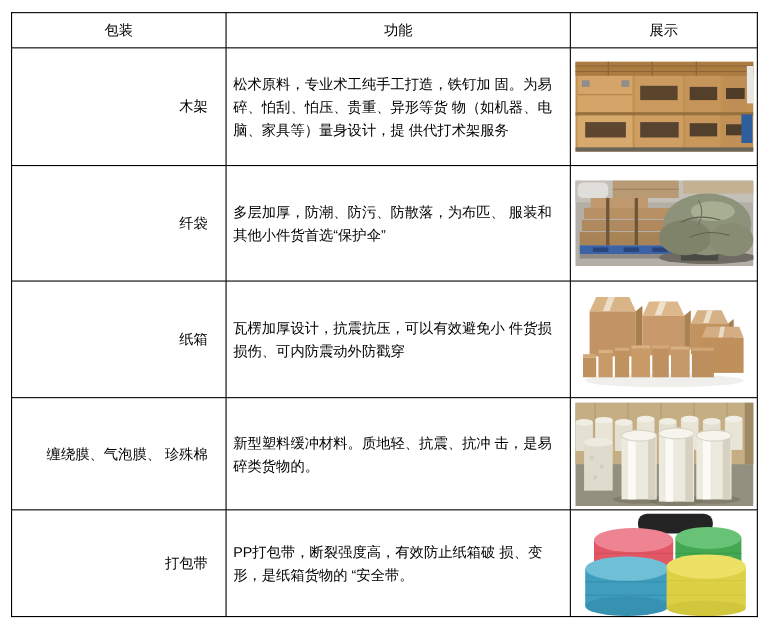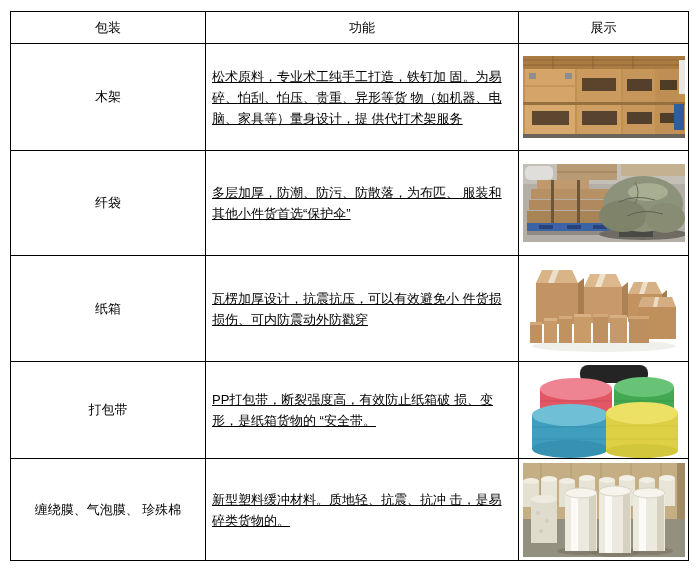--- a/index.html
+++ b/index.html
@@ -13,22 +13,22 @@
     position:absolute;left:10px;top:11px;width:678px;
     border-collapse:collapse;table-layout:fixed;
   }
   .pack-table th,.pack-table td{
     border:1px solid #000;
     font-size:13px;font-weight:400;
     vertical-align:middle;overflow:hidden;
     padding:0;
   }
   .pack-table th{text-align:center;}
-  td.name-cell{text-align:center;padding:0 16px;}
-  td.desc-cell{text-align:left;padding:0 6px 0 6px;line-height:21px;text-decoration:underline;}
+  td.name-cell{text-align:right;padding:0 16px;}
+  td.desc-cell{text-align:left;padding:0 6px 0 6px;line-height:21px;}
   td.photo-cell{text-align:center;padding:0;}
   svg.photo{display:block;margin:0 auto;}
 </style>
 </head>
 <body>
 
 <div class="page">
   <table class="pack-table">
     <colgroup>
       <col style="width:195px">
@@ -146,51 +146,20 @@
             <rect x="33" y="55" width="13" height="3" fill="#d3aa79"></rect>
             <rect x="33" y="58" width="13" height="24" fill="#c09260"></rect>
             <rect x="48" y="53" width="17" height="3" fill="#d8b185"></rect>
             <rect x="48" y="56" width="17" height="26" fill="#c89b69"></rect>
             <rect x="67" y="53" width="15" height="3" fill="#d2a878"></rect>
             <rect x="67" y="56" width="15" height="26" fill="#bf9160"></rect>
             <rect x="84" y="54" width="17" height="3" fill="#d6af82"></rect>
             <rect x="84" y="57" width="17" height="25" fill="#c6996a"></rect>
             <rect x="103" y="55" width="20" height="3" fill="#d0a676"></rect>
             <rect x="103" y="58" width="20" height="24" fill="#bd8f5e"></rect>
-          </svg>
-        </td>
-      </tr>
-
-      <tr style="height:97px">
-        <td class="name-cell">打包带</td>
-        <td class="desc-cell">PP打包带，断裂强度高，有效防止纸箱破 损、变形，是纸箱货物的 “安全带。</td>
-        <td class="photo-cell">
-          <svg class="photo" viewBox="0 0 156 95" width="156" height="95" aria-label="colored PP strapping rolls">
-            <rect width="156" height="95" fill="#ffffff"></rect>
-            <rect x="54" y="2" width="68" height="18" rx="8" fill="#242424"></rect>
-            <rect x="14" y="26" width="72" height="40" fill="#e25766"></rect>
-            <line x1="14" y1="38" x2="86" y2="38" stroke="#d04b5a"></line>
-            <line x1="14" y1="50" x2="86" y2="50" stroke="#d04b5a"></line>
-            <ellipse cx="50" cy="66" rx="36" ry="11" fill="#d94a5c"></ellipse>
-            <ellipse cx="50" cy="26" rx="36" ry="11" fill="#ee8391"></ellipse>
-            <rect x="88" y="24" width="60" height="44" fill="#43a852"></rect>
-            <line x1="88" y1="38" x2="148" y2="38" stroke="#389a47"></line>
-            <line x1="88" y1="52" x2="148" y2="52" stroke="#389a47"></line>
-            <ellipse cx="118" cy="68" rx="30" ry="10" fill="#3a9a49"></ellipse>
-            <ellipse cx="118" cy="24" rx="30" ry="10" fill="#68c376"></ellipse>
-            <rect x="6" y="52" width="76" height="34" fill="#3f9dbd"></rect>
-            <line x1="6" y1="64" x2="82" y2="64" stroke="#3791b0"></line>
-            <line x1="6" y1="76" x2="82" y2="76" stroke="#3791b0"></line>
-            <ellipse cx="44" cy="86" rx="38" ry="9" fill="#3791b0"></ellipse>
-            <ellipse cx="44" cy="52" rx="38" ry="11" fill="#6fc0d6"></ellipse>
-            <rect x="80" y="50" width="72" height="38" fill="#ddd045"></rect>
-            <line x1="80" y1="63" x2="152" y2="63" stroke="#d2c63c"></line>
-            <line x1="80" y1="76" x2="152" y2="76" stroke="#d2c63c"></line>
-            <ellipse cx="116" cy="88" rx="36" ry="7" fill="#d2c63c"></ellipse>
-            <ellipse cx="116" cy="50" rx="36" ry="11" fill="#ece165"></ellipse>
           </svg>
         </td>
       </tr>
 
       <tr style="height:102px">
         <td class="name-cell">缠绕膜、气泡膜、 珍殊棉</td>
         <td class="desc-cell">新型塑料缓冲材料。质地轻、抗震、抗冲 击，是易碎类货物的。</td>
         <td class="photo-cell">
           <svg class="photo" viewBox="0 0 162 94" width="162" height="94" aria-label="stretch film rolls">
             <rect width="162" height="94" fill="#94907f"></rect>
@@ -236,15 +205,46 @@
             <rect x="100" y="28" width="7" height="62" fill="#d6d1c0"></rect>
             <ellipse cx="92" cy="28" rx="16" ry="5" fill="#f6f4ec" stroke="#d8d4c4"></ellipse>
             <rect x="110" y="30" width="32" height="58" fill="#eceadf"></rect>
             <rect x="116" y="30" width="7" height="58" fill="#fbfaf6"></rect>
             <rect x="134" y="30" width="7" height="58" fill="#d6d1c0"></rect>
             <ellipse cx="126" cy="30" rx="16" ry="5" fill="#f6f4ec" stroke="#d8d4c4"></ellipse>
           </svg>
         </td>
       </tr>
 
+      <tr style="height:97px">
+        <td class="name-cell">打包带</td>
+        <td class="desc-cell">PP打包带，断裂强度高，有效防止纸箱破 损、变形，是纸箱货物的 “安全带。</td>
+        <td class="photo-cell">
+          <svg class="photo" viewBox="0 0 156 95" width="156" height="95" aria-label="colored PP strapping rolls">
+            <rect width="156" height="95" fill="#ffffff"></rect>
+            <rect x="54" y="2" width="68" height="18" rx="8" fill="#242424"></rect>
+            <rect x="14" y="26" width="72" height="40" fill="#e25766"></rect>
+            <line x1="14" y1="38" x2="86" y2="38" stroke="#d04b5a"></line>
+            <line x1="14" y1="50" x2="86" y2="50" stroke="#d04b5a"></line>
+            <ellipse cx="50" cy="66" rx="36" ry="11" fill="#d94a5c"></ellipse>
+            <ellipse cx="50" cy="26" rx="36" ry="11" fill="#ee8391"></ellipse>
+            <rect x="88" y="24" width="60" height="44" fill="#43a852"></rect>
+            <line x1="88" y1="38" x2="148" y2="38" stroke="#389a47"></line>
+            <line x1="88" y1="52" x2="148" y2="52" stroke="#389a47"></line>
+            <ellipse cx="118" cy="68" rx="30" ry="10" fill="#3a9a49"></ellipse>
+            <ellipse cx="118" cy="24" rx="30" ry="10" fill="#68c376"></ellipse>
+            <rect x="6" y="52" width="76" height="34" fill="#3f9dbd"></rect>
+            <line x1="6" y1="64" x2="82" y2="64" stroke="#3791b0"></line>
+            <line x1="6" y1="76" x2="82" y2="76" stroke="#3791b0"></line>
+            <ellipse cx="44" cy="86" rx="38" ry="9" fill="#3791b0"></ellipse>
+            <ellipse cx="44" cy="52" rx="38" ry="11" fill="#6fc0d6"></ellipse>
+            <rect x="80" y="50" width="72" height="38" fill="#ddd045"></rect>
+            <line x1="80" y1="63" x2="152" y2="63" stroke="#d2c63c"></line>
+            <line x1="80" y1="76" x2="152" y2="76" stroke="#d2c63c"></line>
+            <ellipse cx="116" cy="88" rx="36" ry="7" fill="#d2c63c"></ellipse>
+            <ellipse cx="116" cy="50" rx="36" ry="11" fill="#ece165"></ellipse>
+          </svg>
+        </td>
+      </tr>
+
     </tbody>
   </table>
 </div>
 
 </body></html>

